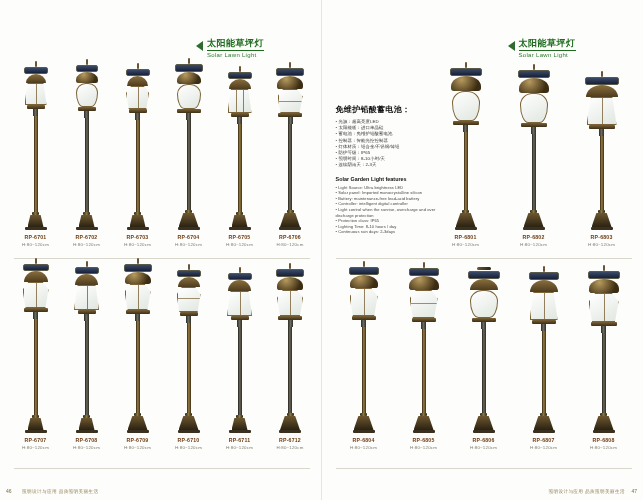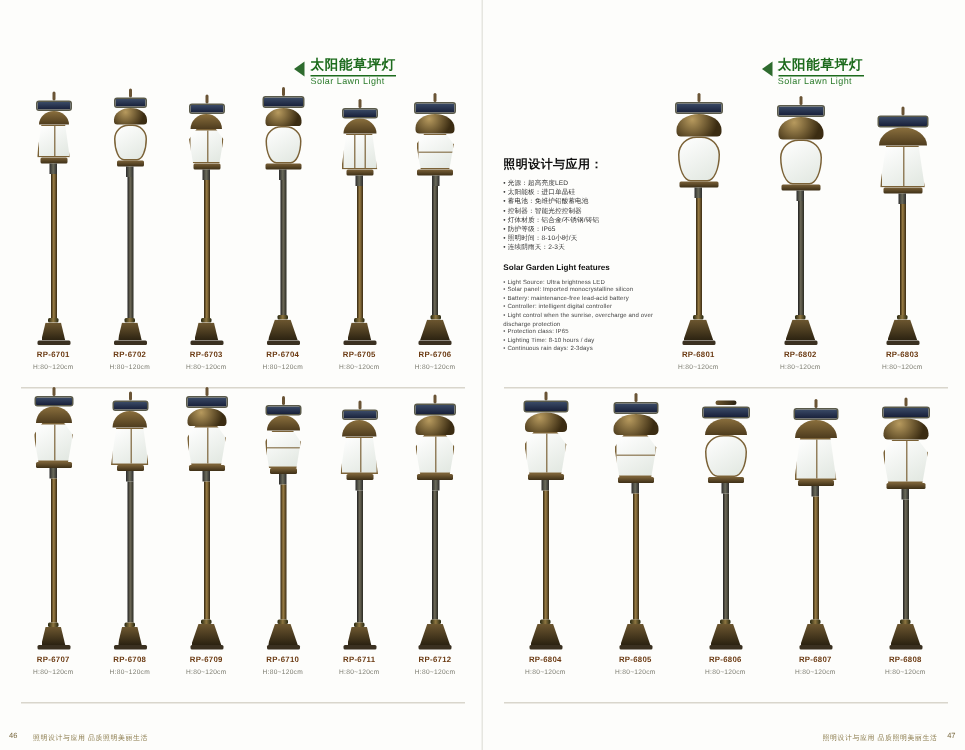--- a/index.html
+++ b/index.html
@@ -454,21 +454,21 @@
 
     <div class="banner r" style="left:186px;">
       <span class="arrow"></span>
       <span class="labels">
         <span class="cn">太阳能草坪灯</span>
         <span class="en">Solar Lawn Light</span>
       </span>
     </div>
 
     <div class="features" style="left:14px;top:104px;width:96px;">
-      <h3>照明设计与应用：</h3>
+      <h3>免维护铅酸蓄电池：</h3>
       <ul>
         <li>• 光源：超高亮度LED</li>
         <li>• 太阳能板：进口单晶硅</li>
         <li>• 蓄电池：免维护铅酸蓄电池</li>
         <li>• 控制器：智能光控控制器</li>
         <li>• 灯体材质：铝合金/不锈钢/铸铝</li>
         <li>• 防护等级：IP65</li>
         <li>• 照明时间：8-10小时/天</li>
         <li>• 连续阴雨天：2-3天</li>
       </ul>

